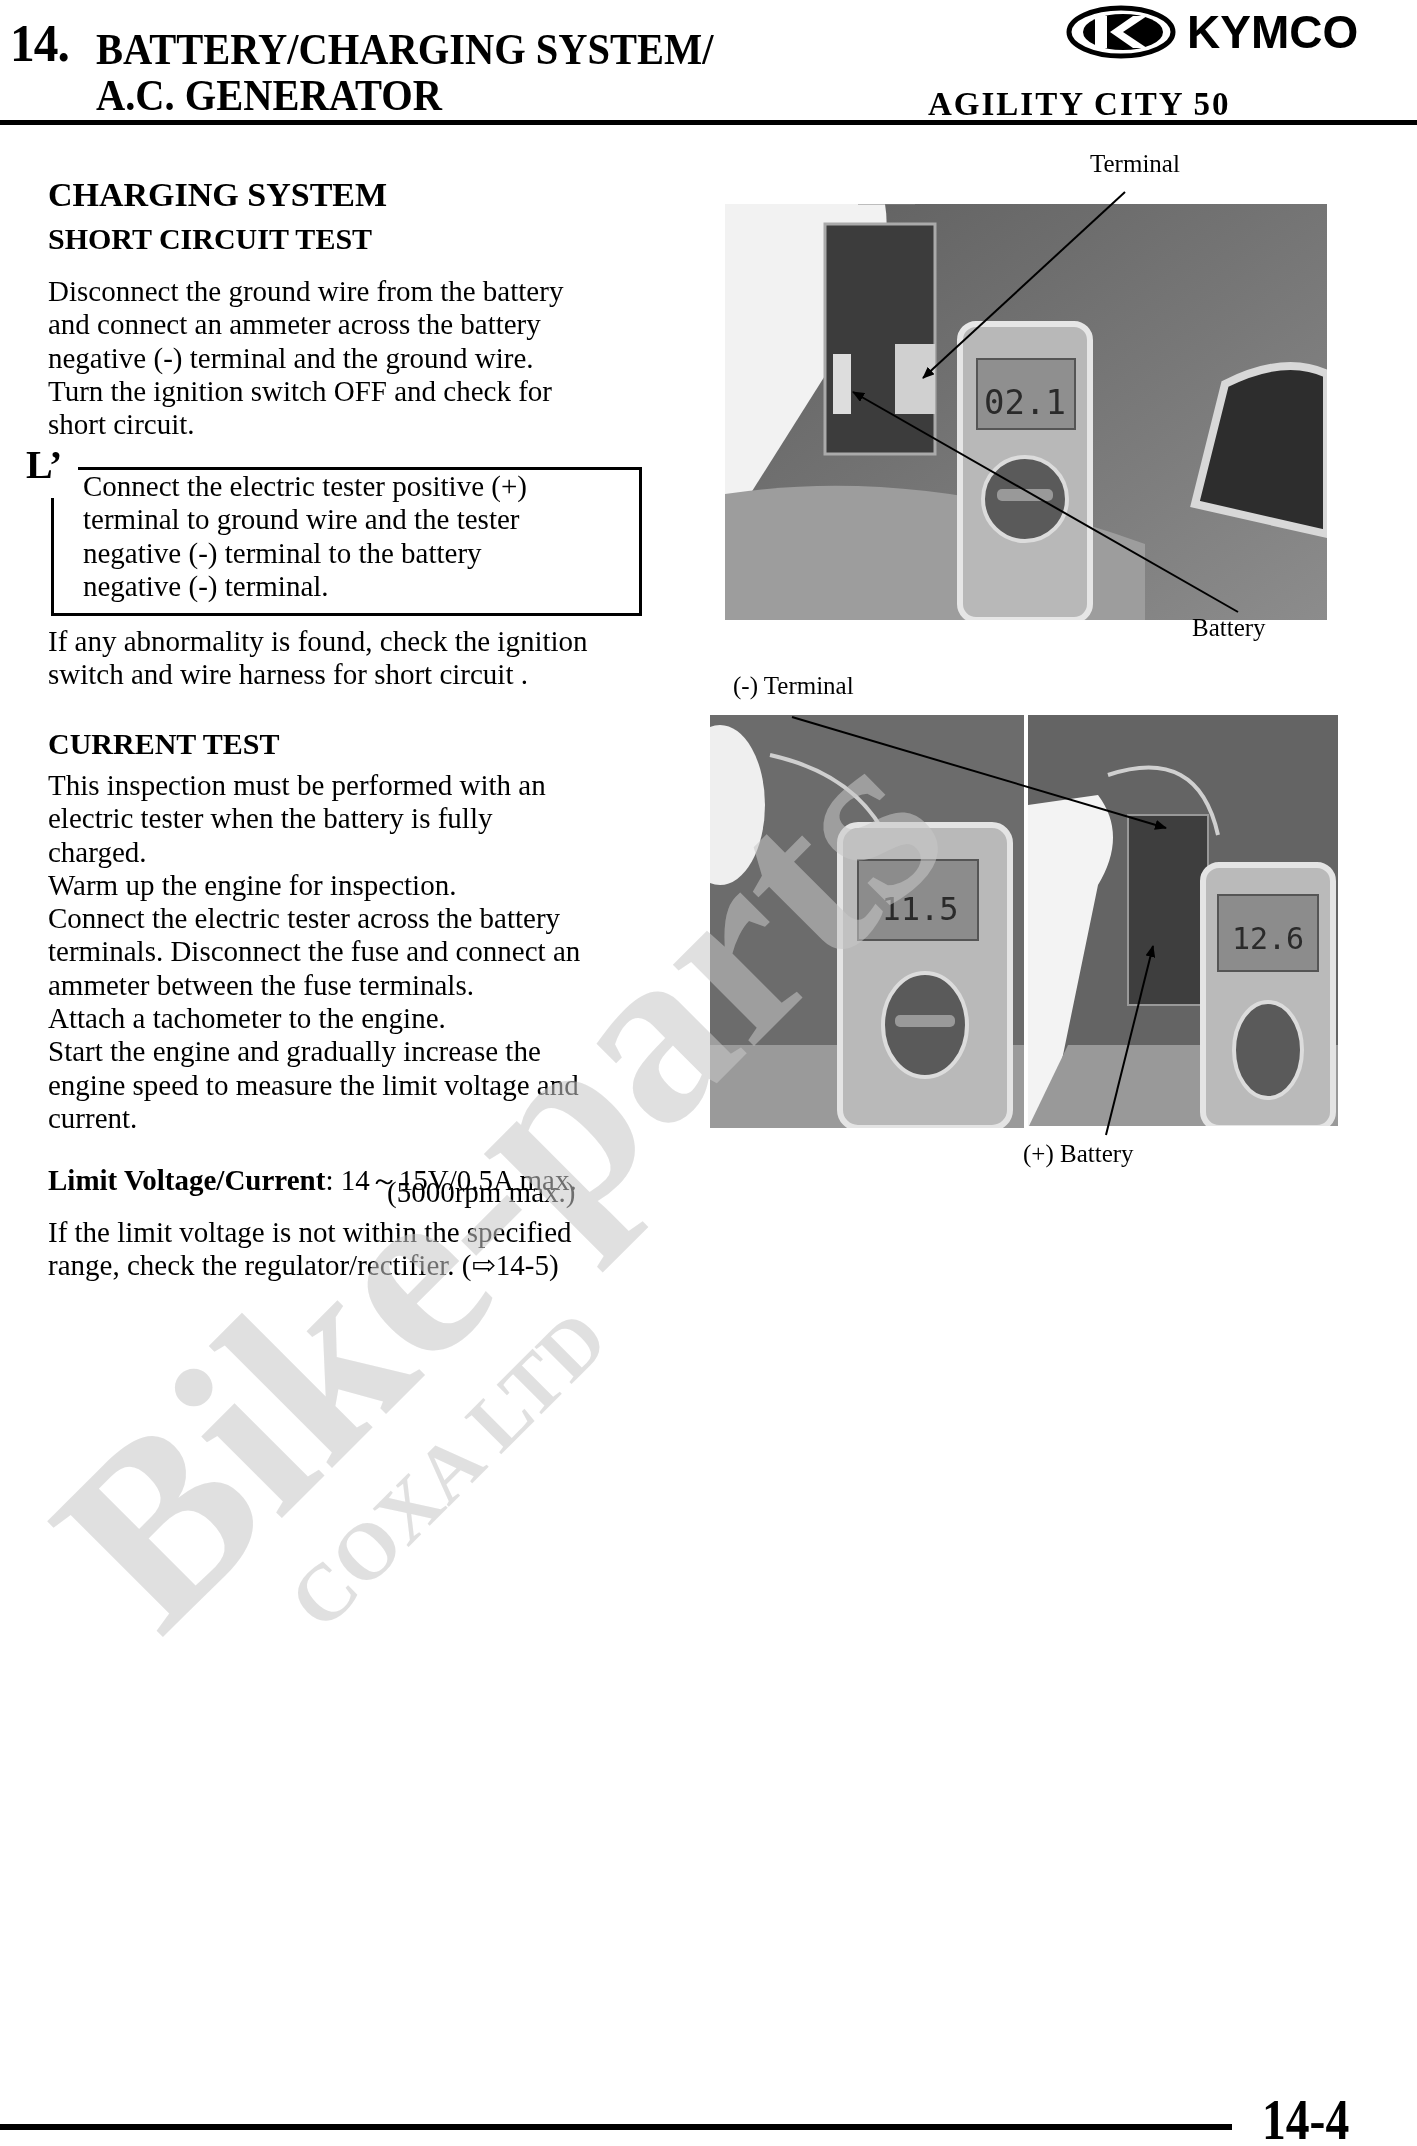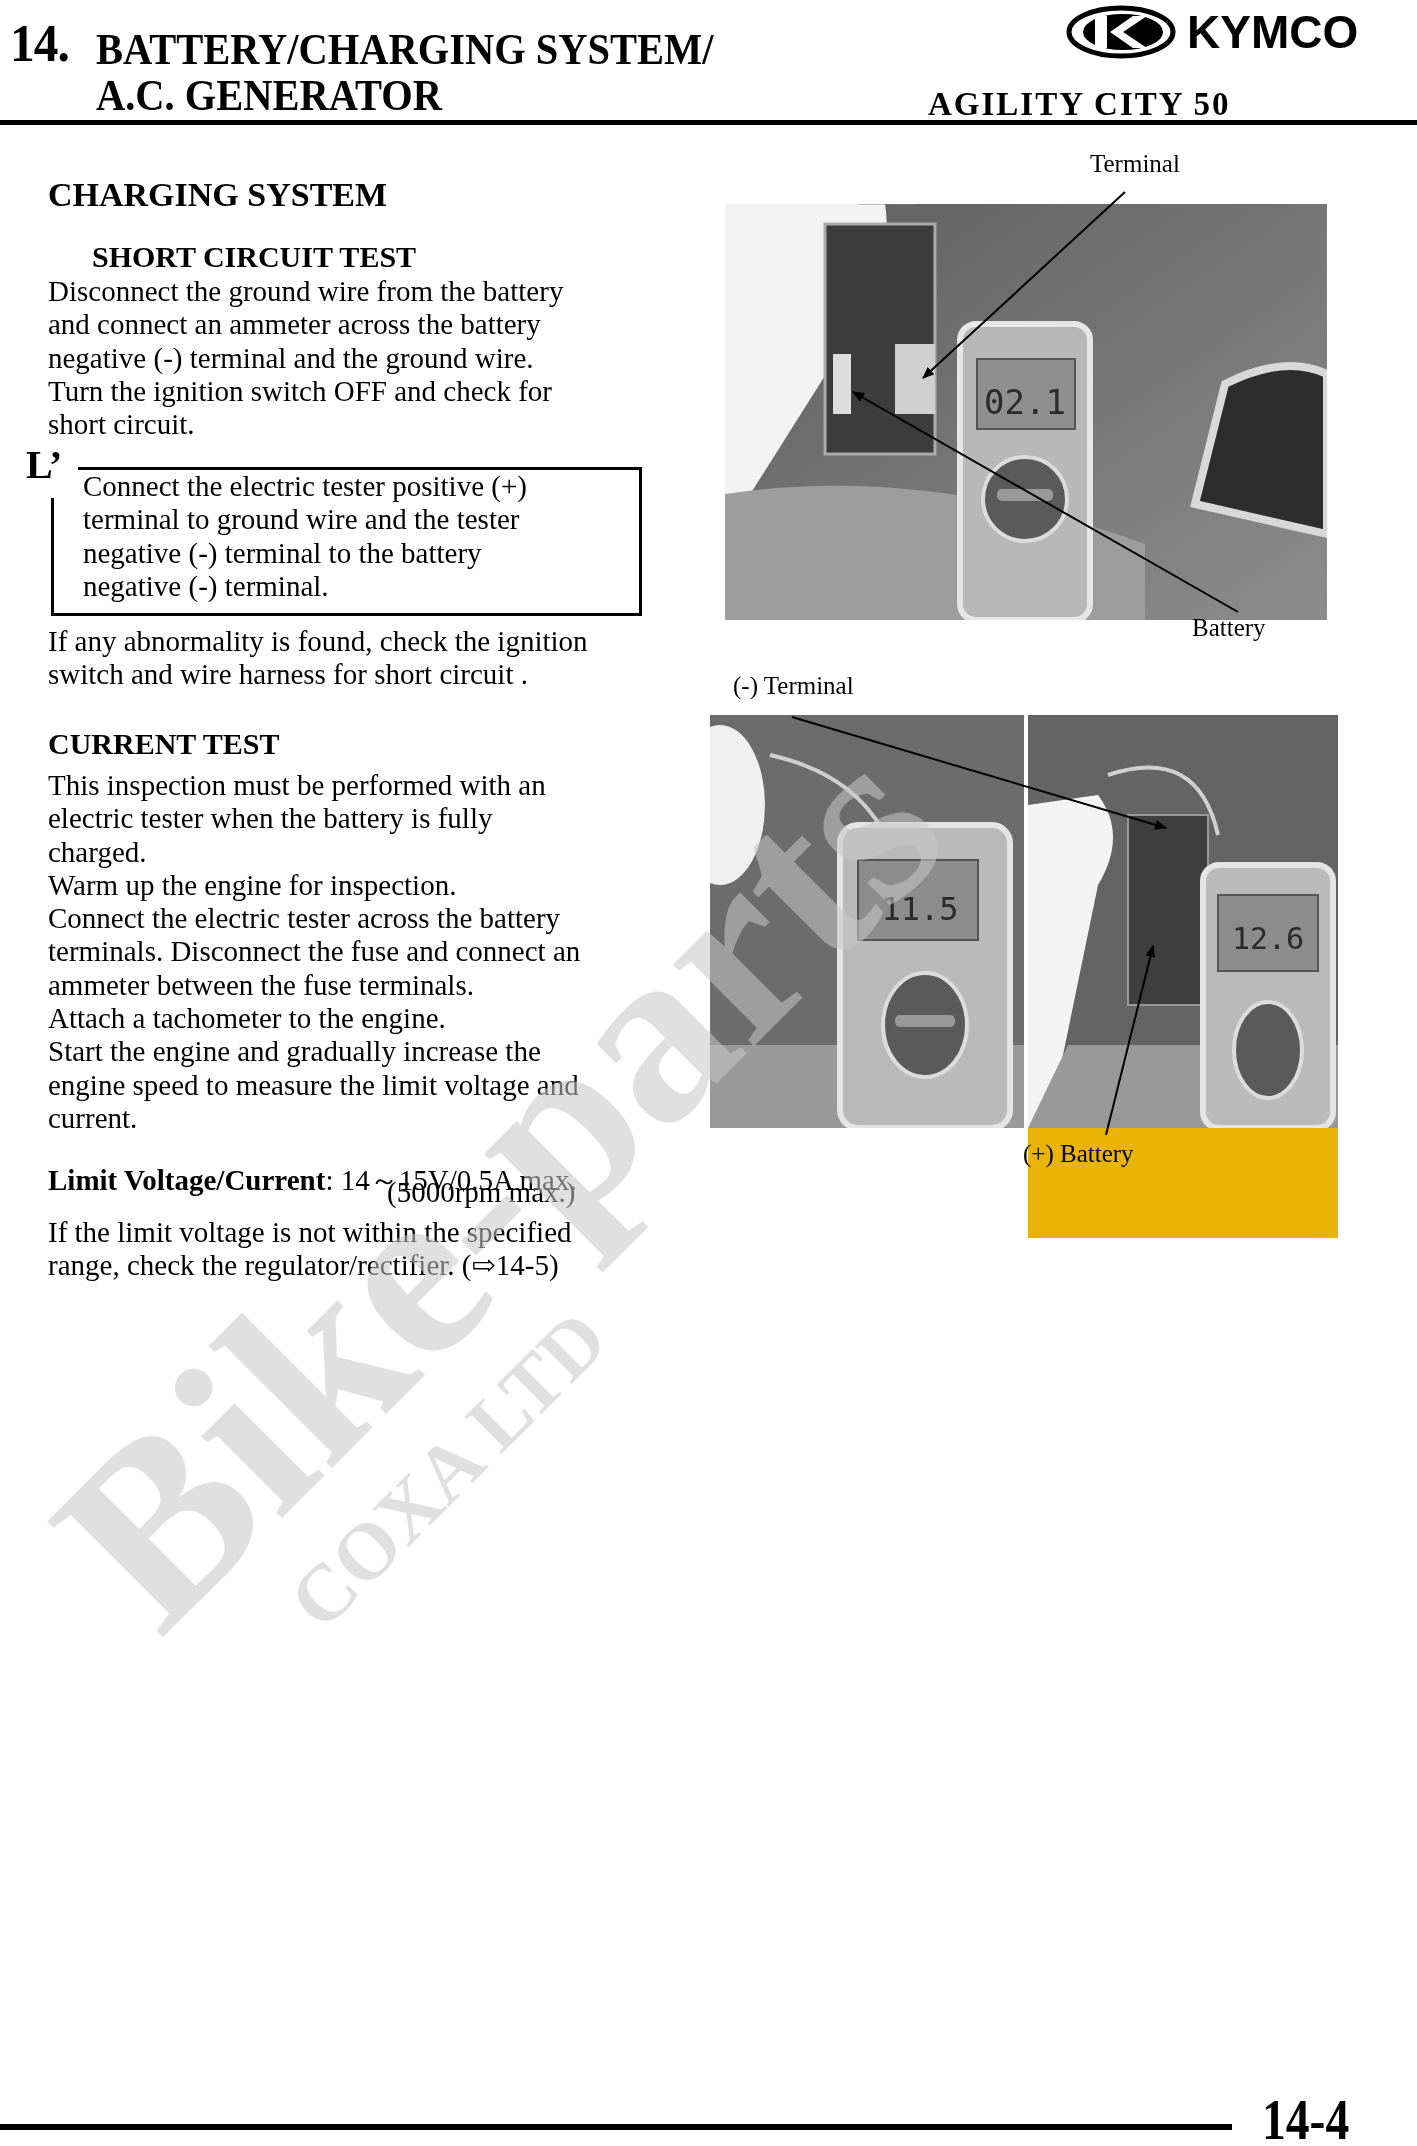--- a/index.html
+++ b/index.html
@@ -52,21 +52,21 @@
     <ellipse cx="58" cy="30" rx="40" ry="18" fill="#000"></ellipse>
     <rect x="30" y="14" width="12" height="32" fill="#fff"></rect>
     <path d="M45 30 L68 14 L82 14 L58 30 L82 46 L68 46 Z" fill="#fff"></path>
     <text x="122" y="46" font-family="Liberation Sans, sans-serif" font-weight="bold" font-size="46" fill="#000">KYMCO</text>
   </svg>
 </div>
 <div class="abs model">AGILITY CITY 50</div>
 <div class="abs header-rule"></div>
 
 <div class="abs col h-section" style="top:176px;">CHARGING SYSTEM</div>
-<div class="abs col h-sub" style="top:240px;margin-left:44px;">SHORT CIRCUIT TEST</div>
+<div class="abs col h-sub" style="top:222px;">SHORT CIRCUIT TEST</div>
 <div class="abs col para" style="top:275px;">Disconnect the ground wire from the battery
 and connect an ammeter across the battery
 negative (-) terminal and the ground wire.
 Turn the ignition switch OFF and check for
 short circuit.</div>
 
 <div class="abs note-mark">L’</div>
 <div class="abs note-box-top"></div>
 <div class="abs note-box-left"></div>
 <div class="abs note-box"></div>
@@ -136,21 +136,21 @@
     <path d="M60 40 Q150 60 180 130" fill="none" stroke="#cfcfcf" stroke-width="4"></path>
     <path d="M0 330 L314 330 L314 413 L0 413 Z" fill="#9a9a9a"></path>
     <rect x="130" y="110" width="170" height="303" rx="18" fill="#b9b9b9" stroke="#e4e4e4" stroke-width="6"></rect>
     <rect x="148" y="145" width="120" height="80" fill="#8c8c8c" stroke="#555" stroke-width="2"></rect>
     <text x="210" y="205" text-anchor="middle" font-family="DejaVu Sans Mono, monospace" font-size="32" fill="#2a2a2a">11.5</text>
     <ellipse cx="215" cy="310" rx="42" ry="52" fill="#5a5a5a" stroke="#dcdcdc" stroke-width="4"></ellipse>
     <rect x="185" y="300" width="60" height="12" rx="5" fill="#999"></rect>
   </svg>
 </div>
 
-<div class="abs photo" style="left:1028px; top:715px; width:310px; height:523px;text-align:center;">
+<div class="abs photo" style="left:1028px; top:715px; width:310px; height:411px;text-align:center;">
   <svg width="310" height="413" viewBox="0 0 310 413">
     <rect width="310" height="413" fill="#646464"></rect>
     <path d="M0 90 L70 80 Q100 120 70 170 L20 413 L0 413 Z" fill="#f3f3f3"></path>
     <path d="M80 60 Q170 30 190 120" fill="none" stroke="#d0d0d0" stroke-width="4"></path>
     <rect x="100" y="100" width="80" height="190" fill="#3e3e3e" stroke="#999" stroke-width="2"></rect>
     <path d="M40 330 L310 330 L310 413 L0 413 Z" fill="#999"></path>
     <rect x="175" y="150" width="130" height="263" rx="16" fill="#bababa" stroke="#e4e4e4" stroke-width="6"></rect>
     <rect x="190" y="180" width="100" height="76" fill="#8c8c8c" stroke="#555" stroke-width="2"></rect>
     <text x="240" y="234" text-anchor="middle" font-family="DejaVu Sans Mono, monospace" font-size="30" fill="#2a2a2a">12.6</text>
     <ellipse cx="240" cy="335" rx="34" ry="48" fill="#5a5a5a" stroke="#dcdcdc" stroke-width="4"></ellipse>

